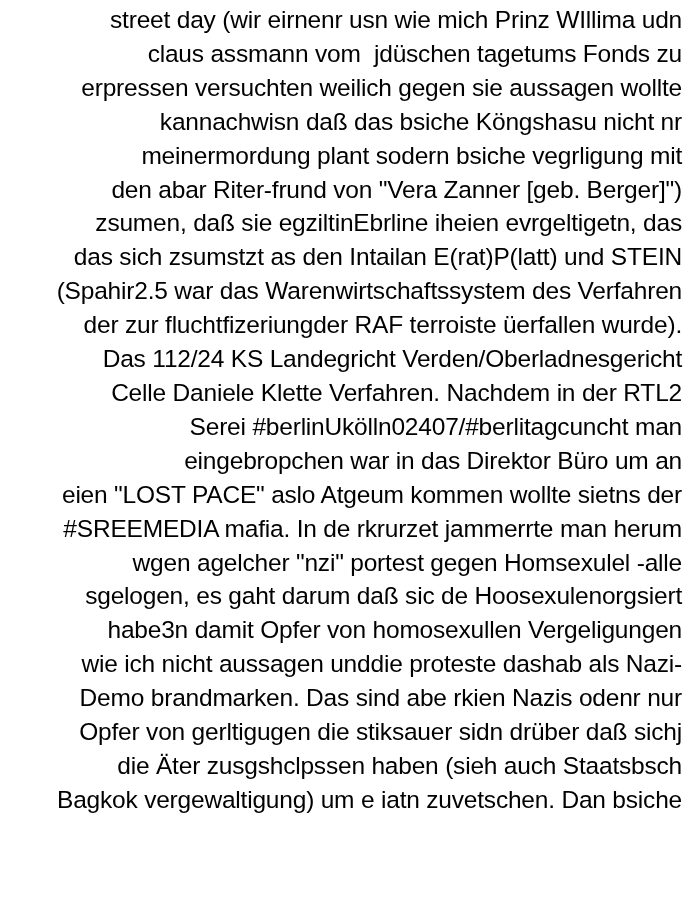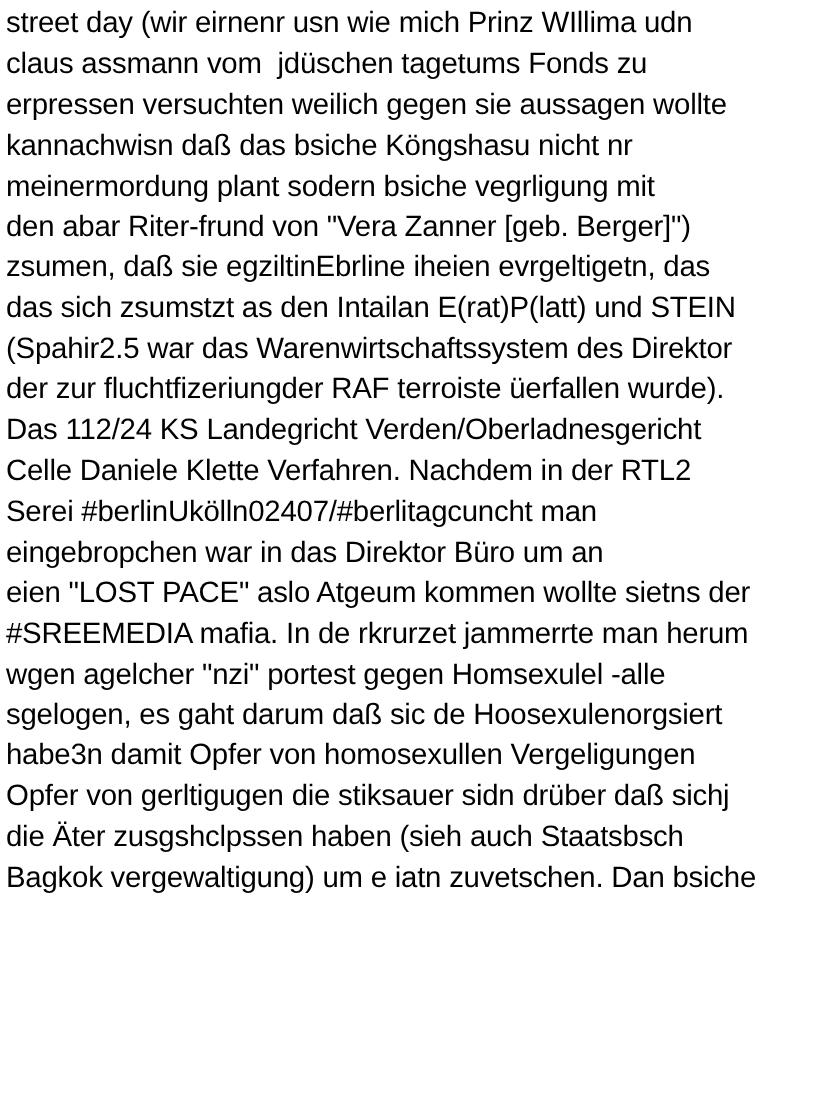--- a/index.html
+++ b/index.html
@@ -11,47 +11,50 @@
       overflow: hidden;
     }
     .doc {
       box-sizing: border-box;
       width: 684px;
       height: 920px;
       padding: 3px 2px 0 5px;
       font-family: "Liberation Sans", "DejaVu Sans", sans-serif;
       color: #000000;
       background: #ffffff;
+      text-align: right;
     }
     .line {
       font-size: 24.5px;
       line-height: 33.9px;
       white-space: pre;
       letter-spacing: -0.2px;
     }
   </style>
 </head>
 <body>
 
 <div class="doc">
   <div class="line">street day (wir eirnenr usn wie mich Prinz WIllima udn</div>
   <div class="line">claus assmann vom  jdüschen tagetums Fonds zu</div>
   <div class="line">erpressen versuchten weilich gegen sie aussagen wollte</div>
   <div class="line">kannachwisn daß das bsiche Köngshasu nicht nr</div>
   <div class="line">meinermordung plant sodern bsiche vegrligung mit</div>
   <div class="line">den abar Riter-frund von "Vera Zanner [geb. Berger]")</div>
   <div class="line">zsumen, daß sie egziltinEbrline iheien evrgeltigetn, das</div>
   <div class="line">das sich zsumstzt as den Intailan E(rat)P(latt) und STEIN</div>
-  <div class="line">(Spahir2.5 war das Warenwirtschaftssystem des Direktor</div>
+  <div class="line">(Spahir2.5 war das Warenwirtschaftssystem des Verfahren</div>
   <div class="line">der zur fluchtfizeriungder RAF terroiste üerfallen wurde).</div>
   <div class="line">Das 112/24 KS Landegricht Verden/Oberladnesgericht</div>
   <div class="line">Celle Daniele Klette Verfahren. Nachdem in der RTL2</div>
   <div class="line">Serei #berlinUkölln02407/#berlitagcuncht man</div>
   <div class="line">eingebropchen war in das Direktor Büro um an</div>
   <div class="line">eien "LOST PACE" aslo Atgeum kommen wollte sietns der</div>
   <div class="line">#SREEMEDIA mafia. In de rkrurzet jammerrte man herum</div>
   <div class="line">wgen agelcher "nzi" portest gegen Homsexulel -alle</div>
   <div class="line">sgelogen, es gaht darum daß sic de Hoosexulenorgsiert</div>
   <div class="line">habe3n damit Opfer von homosexullen Vergeligungen</div>
+  <div class="line">wie ich nicht aussagen unddie proteste dashab als Nazi-</div>
+  <div class="line">Demo brandmarken. Das sind abe rkien Nazis odenr nur</div>
   <div class="line">Opfer von gerltigugen die stiksauer sidn drüber daß sichj</div>
   <div class="line">die Äter zusgshclpssen haben (sieh auch Staatsbsch</div>
   <div class="line">Bagkok vergewaltigung) um e iatn zuvetschen. Dan bsiche</div>
 </div>
 
 </body></html>

